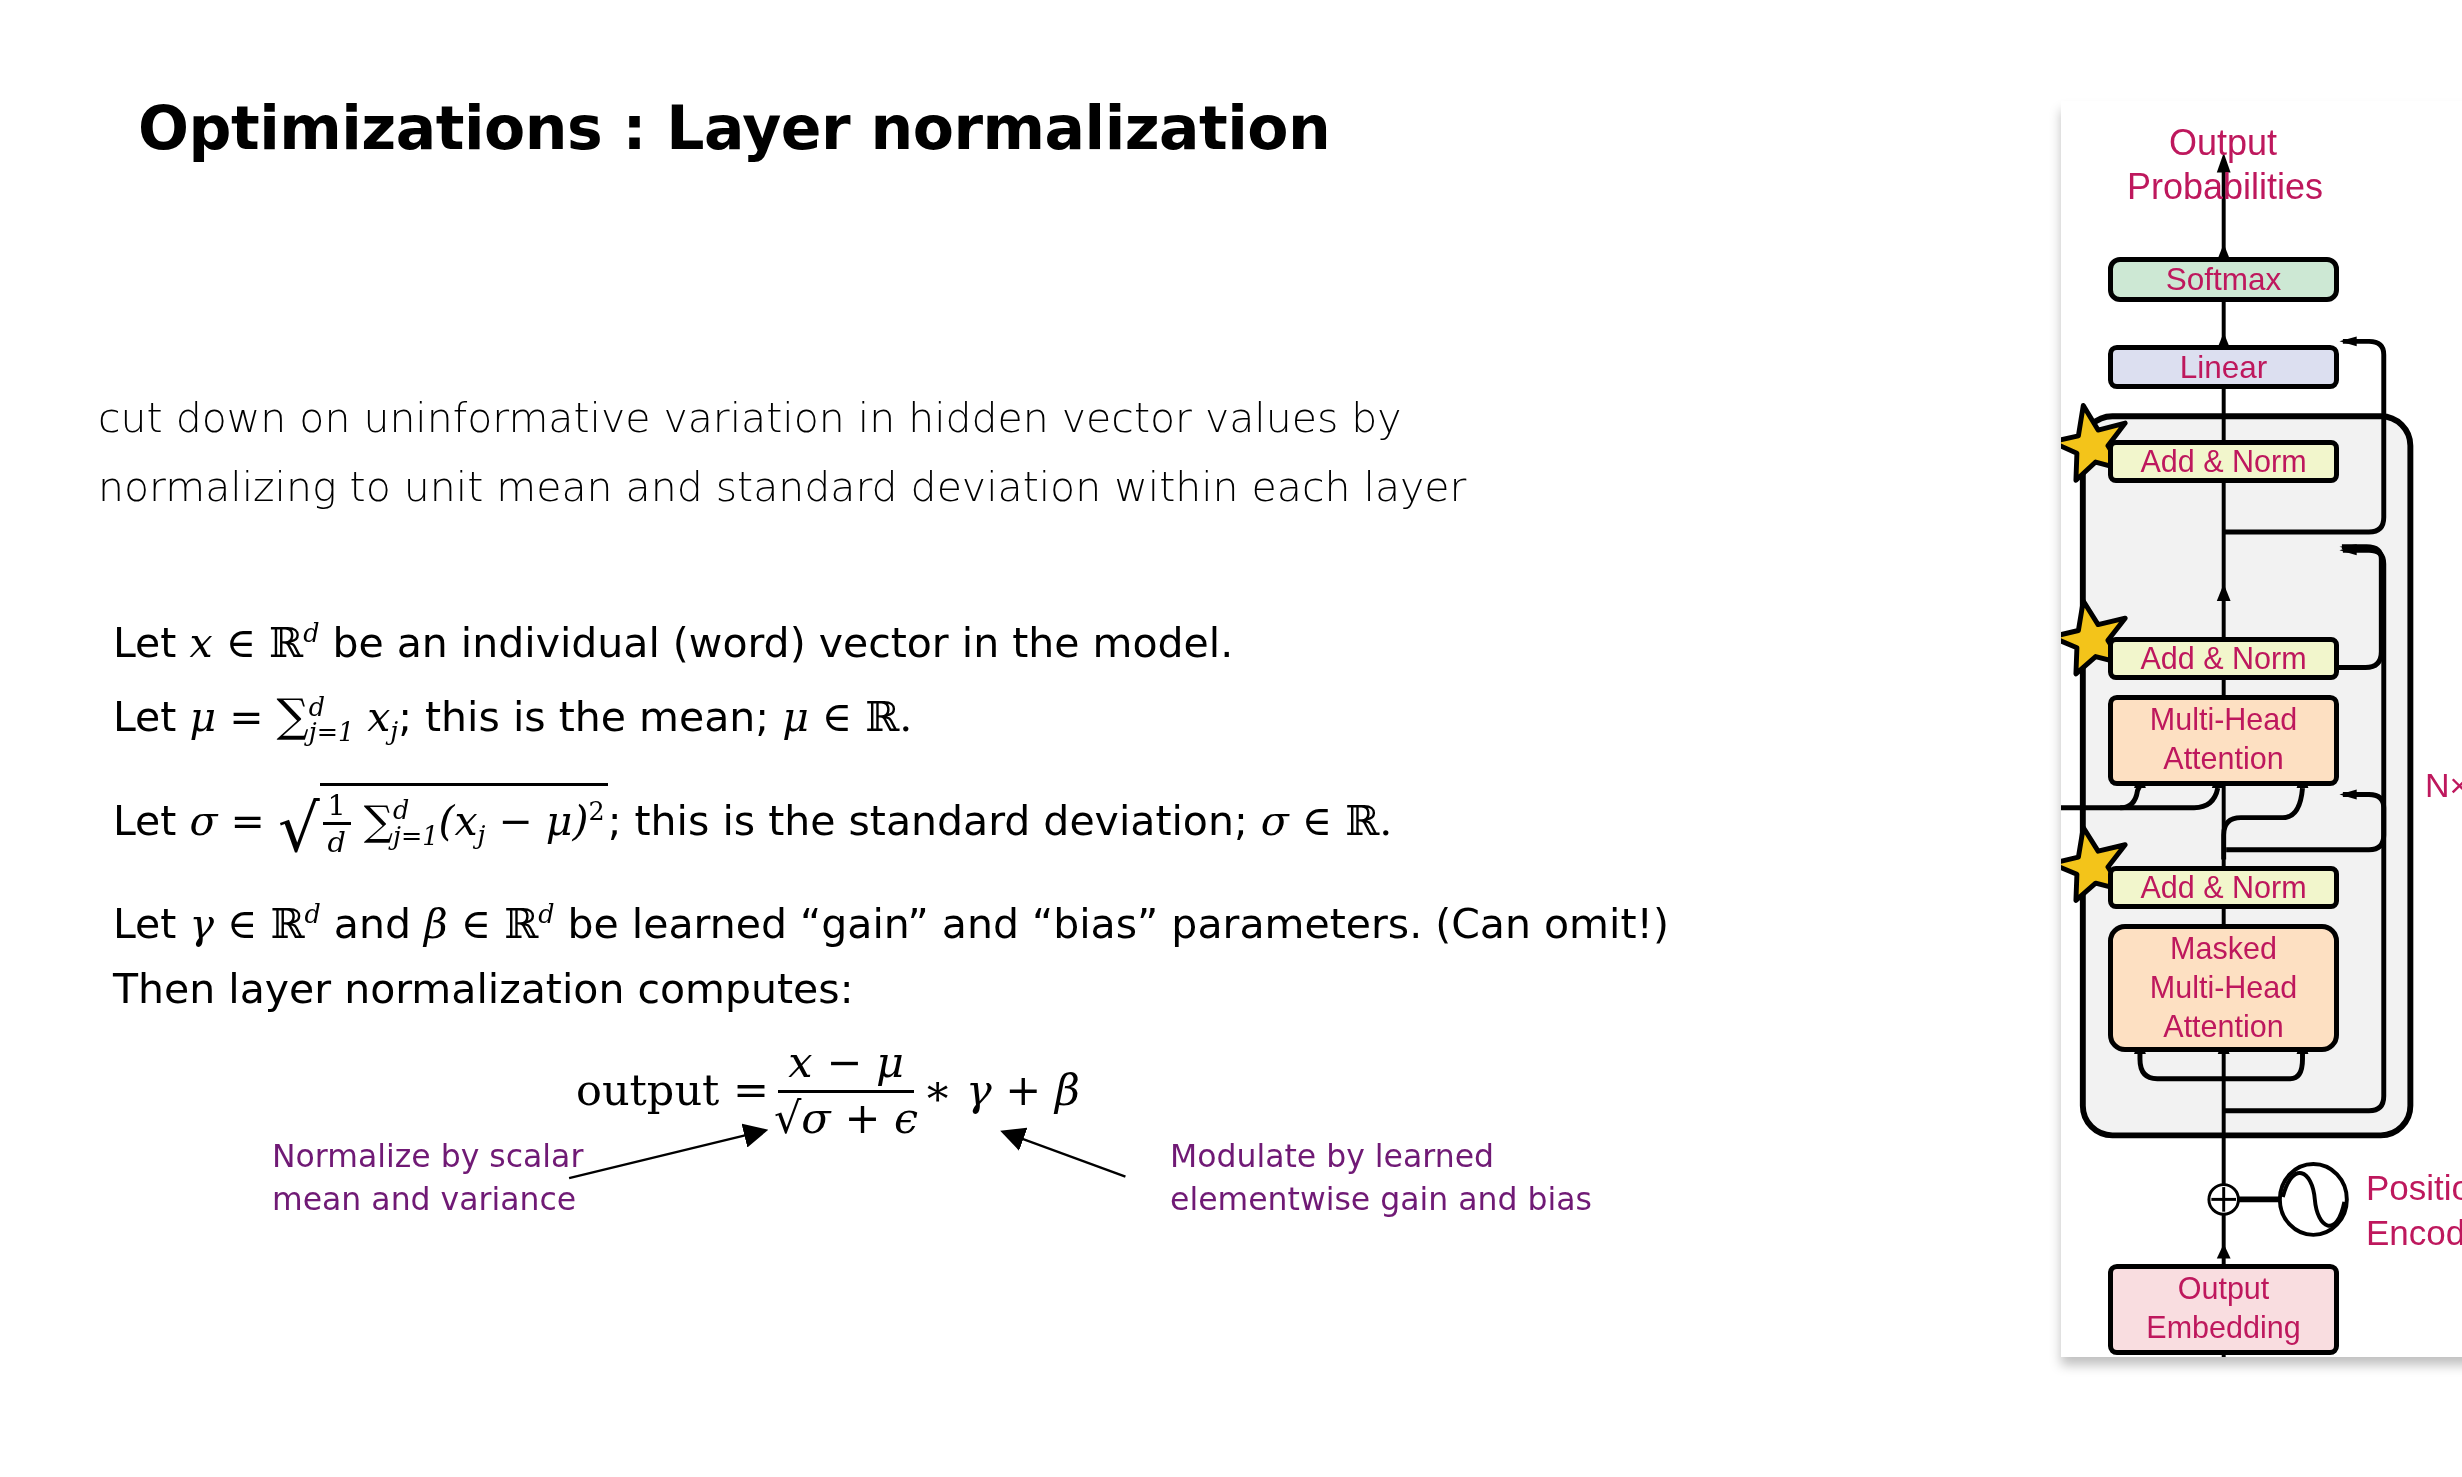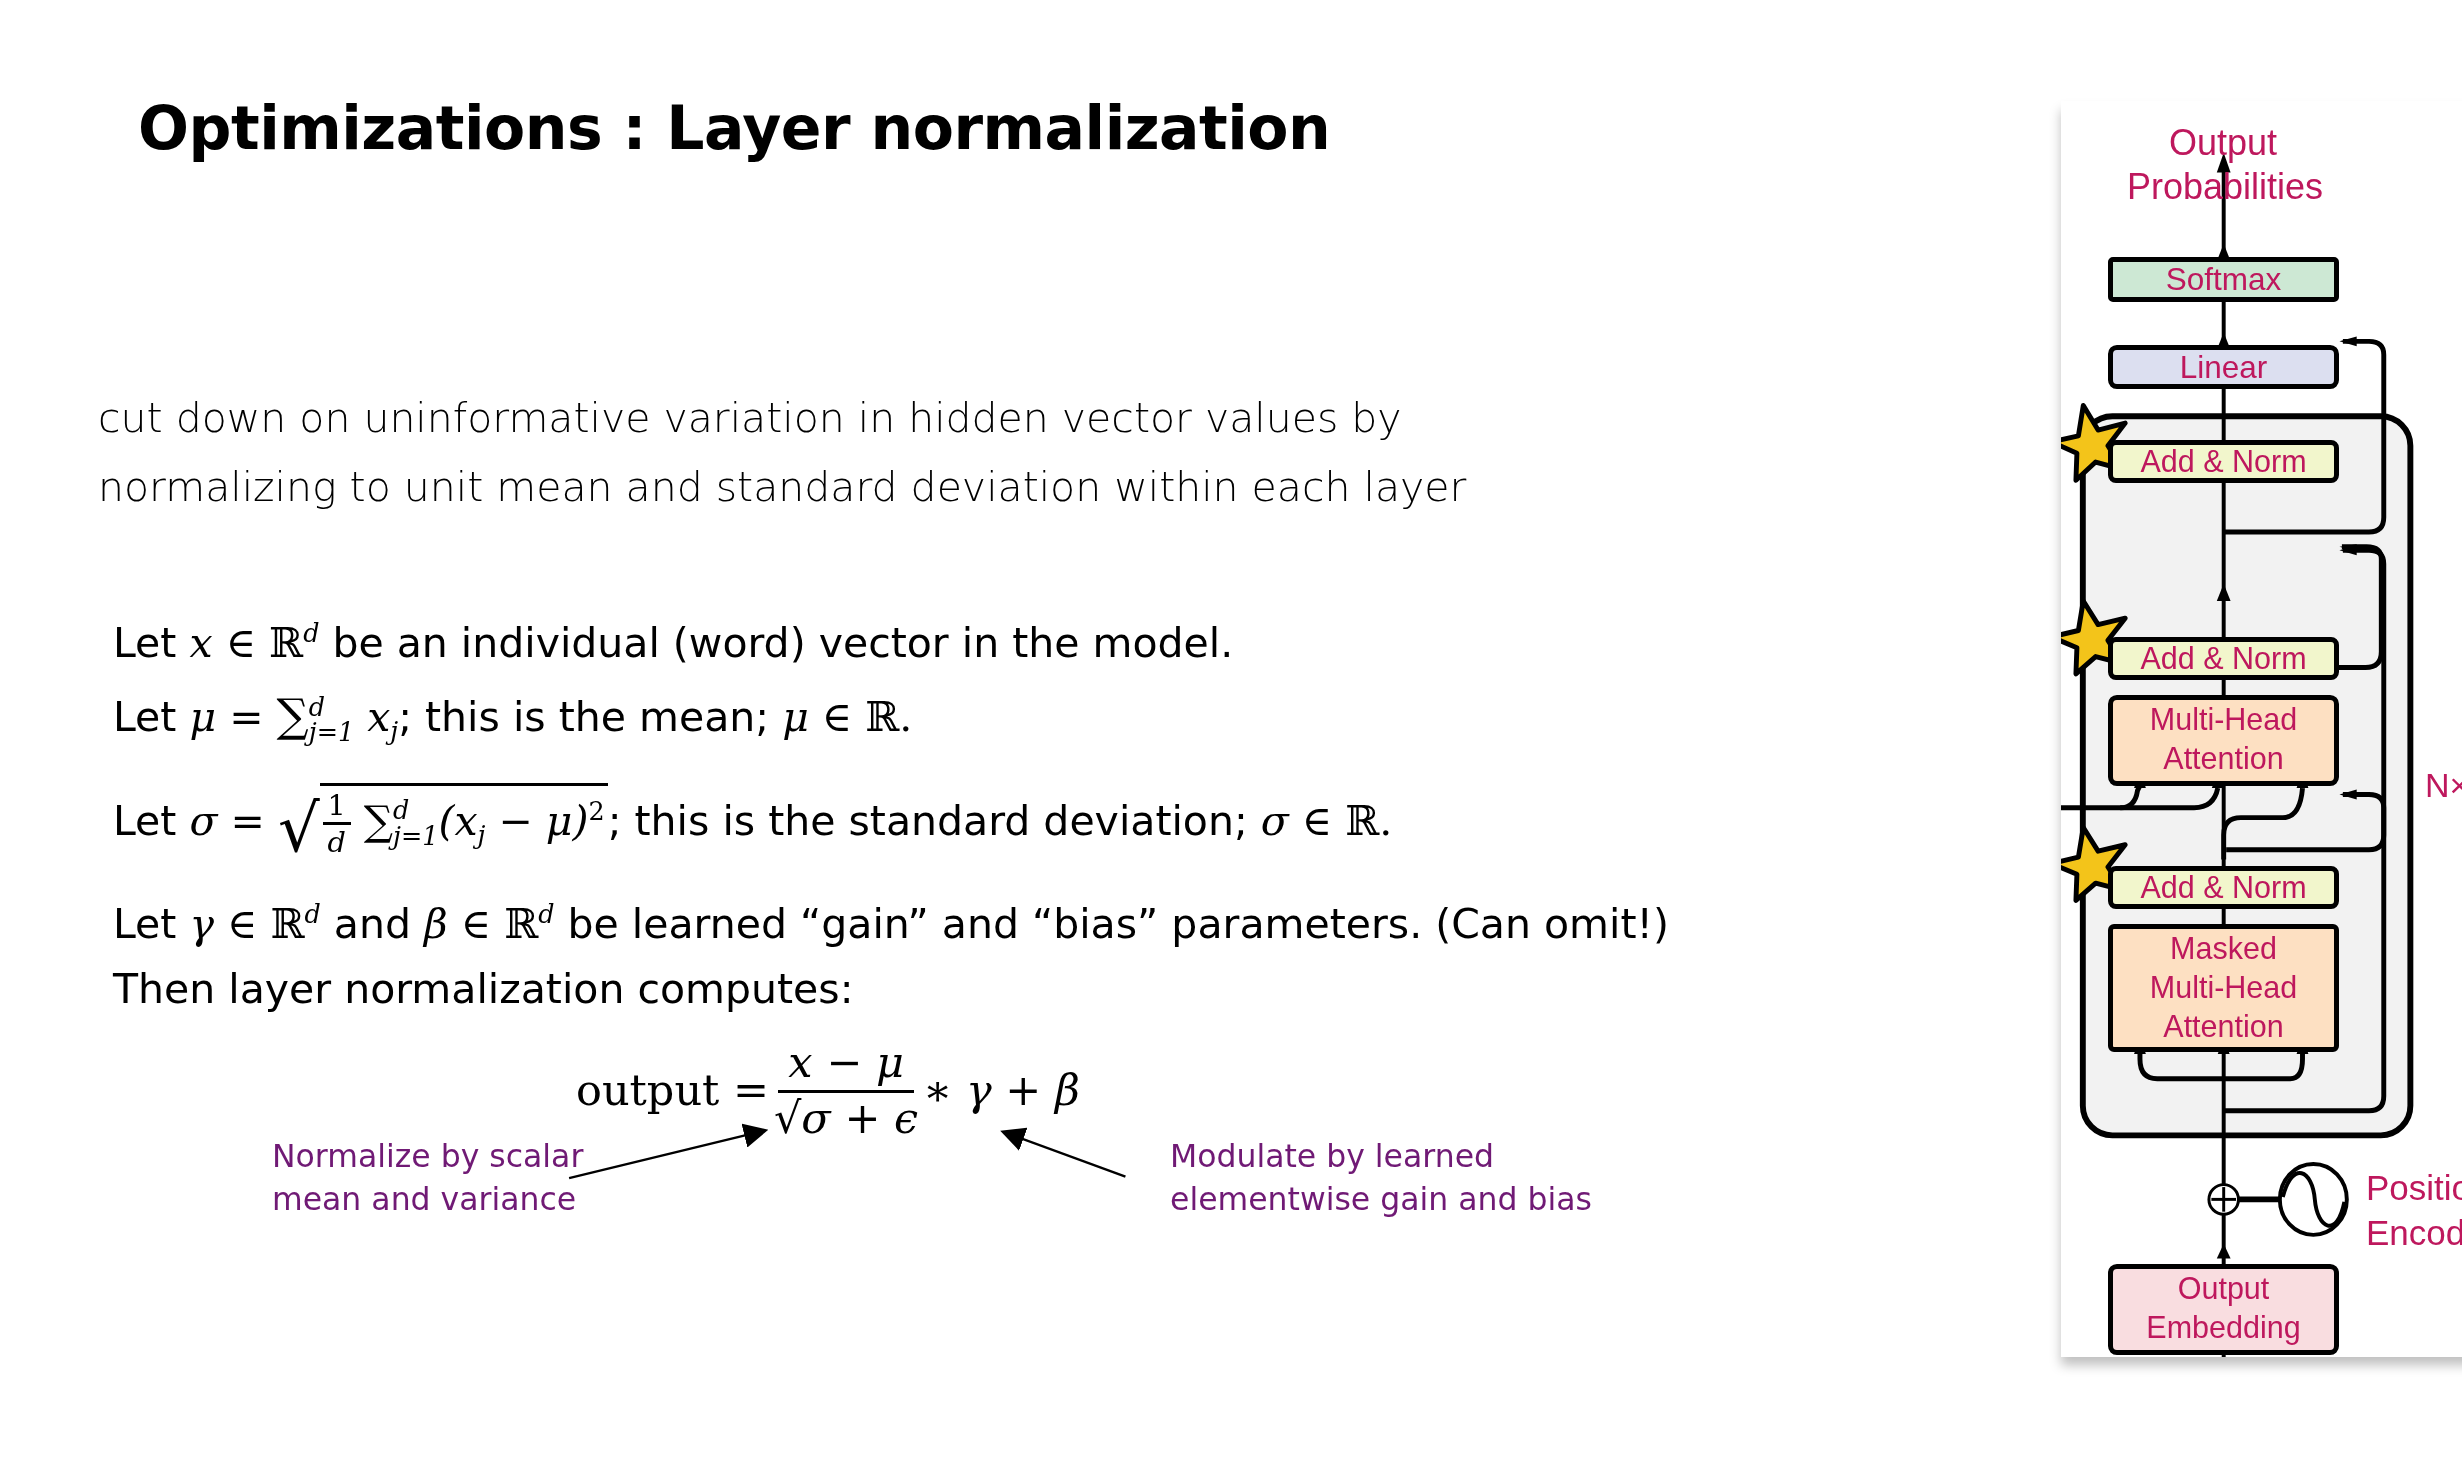--- a/index.html
+++ b/index.html
@@ -166,39 +166,39 @@
     <path d="M45,618 L75,668 L130,654 L95,700 L125,748 L70,733 L30,770 L32,715 L-20,692 L35,680 Z" fill="#f3c41a" stroke="#000" stroke-width="10" stroke-linejoin="round"></path>
     <path d="M45,1015 L75,1063 L130,1050 L95,1095 L125,1142 L70,1128 L30,1163 L32,1110 L-20,1088 L35,1075 Z" fill="#f3c41a" stroke="#000" stroke-width="10" stroke-linejoin="round"></path>
     <path d="M45,1475 L75,1523 L130,1510 L95,1555 L125,1602 L70,1588 L30,1623 L32,1570 L-20,1548 L35,1535 Z" fill="#f3c41a" stroke="#000" stroke-width="10" stroke-linejoin="round"></path>
   </svg>
 
   <div class="abs dtext" style="left:66px; top:12.3px; width:192px; font-size:36px; line-height:44px;">
     <div>Output</div>
     <div>Probabilities</div>
   </div>
 
-  <div class="abs dtext" style="left:47px; top:148px; width:221px; height:35px; background:#cde8d4; border:5.4px solid #000; border-radius:5px; font-size:31.5px; line-height:35px;">Softmax</div>
+  <div class="abs dtext" style="left:47px; top:148px; width:221px; height:35px; background:#cde8d4; border:5.4px solid #000; border-radius:12px; font-size:31.5px; line-height:35px;">Softmax</div>
 
   <div class="abs dtext" style="left:47px; top:236px; width:221px; height:34px; background:#dcdff0; border:5.4px solid #000; border-radius:8.9px; font-size:31.5px; line-height:34px;">Linear</div>
 
   <div class="abs dtext" style="left:47px; top:331px; width:221px; height:32.5px; background:#f2f6cc; border:5.4px solid #000; border-radius:7.9px; font-size:30.5px; line-height:32.5px;">Add &amp; Norm</div>
 
 
   <div class="abs dtext" style="left:47px; top:528px; width:221px; height:32.5px; background:#f2f6cc; border:5.4px solid #000; border-radius:7.9px; font-size:30.5px; line-height:32.5px;">Add &amp; Norm</div>
 
   <div class="abs dtext" style="left:47px; top:586px; width:221px; height:81px; background:#fde0c2; border:5.4px solid #000; border-radius:8.9px; font-size:30.5px; line-height:39px;">
     <div>Multi-Head</div>
     <div>Attention</div>
   </div>
 
   <div class="abs dtext" style="left:364px; top:657px; font-size:34px;">N×</div>
 
   <div class="abs dtext" style="left:47px; top:757px; width:221px; height:32.5px; background:#f2f6cc; border:5.4px solid #000; border-radius:7.9px; font-size:30.5px; line-height:32.5px;">Add &amp; Norm</div>
 
-  <div class="abs dtext" style="left:47px; top:815px; width:221px; height:118px; background:#fde0c2; border:5.4px solid #000; border-radius:6px; font-size:30.5px; line-height:39px;">
+  <div class="abs dtext" style="left:47px; top:815px; width:221px; height:118px; background:#fde0c2; border:5.4px solid #000; border-radius:17px; font-size:30.5px; line-height:39px;">
     <div>Masked</div>
     <div>Multi-Head</div>
     <div>Attention</div>
   </div>
 
   <div class="abs dtext" style="left:305px; top:1056px; text-align:left; font-size:35px; line-height:45px;">
     <div>Positional</div>
     <div>Encoding</div>
   </div>
 

